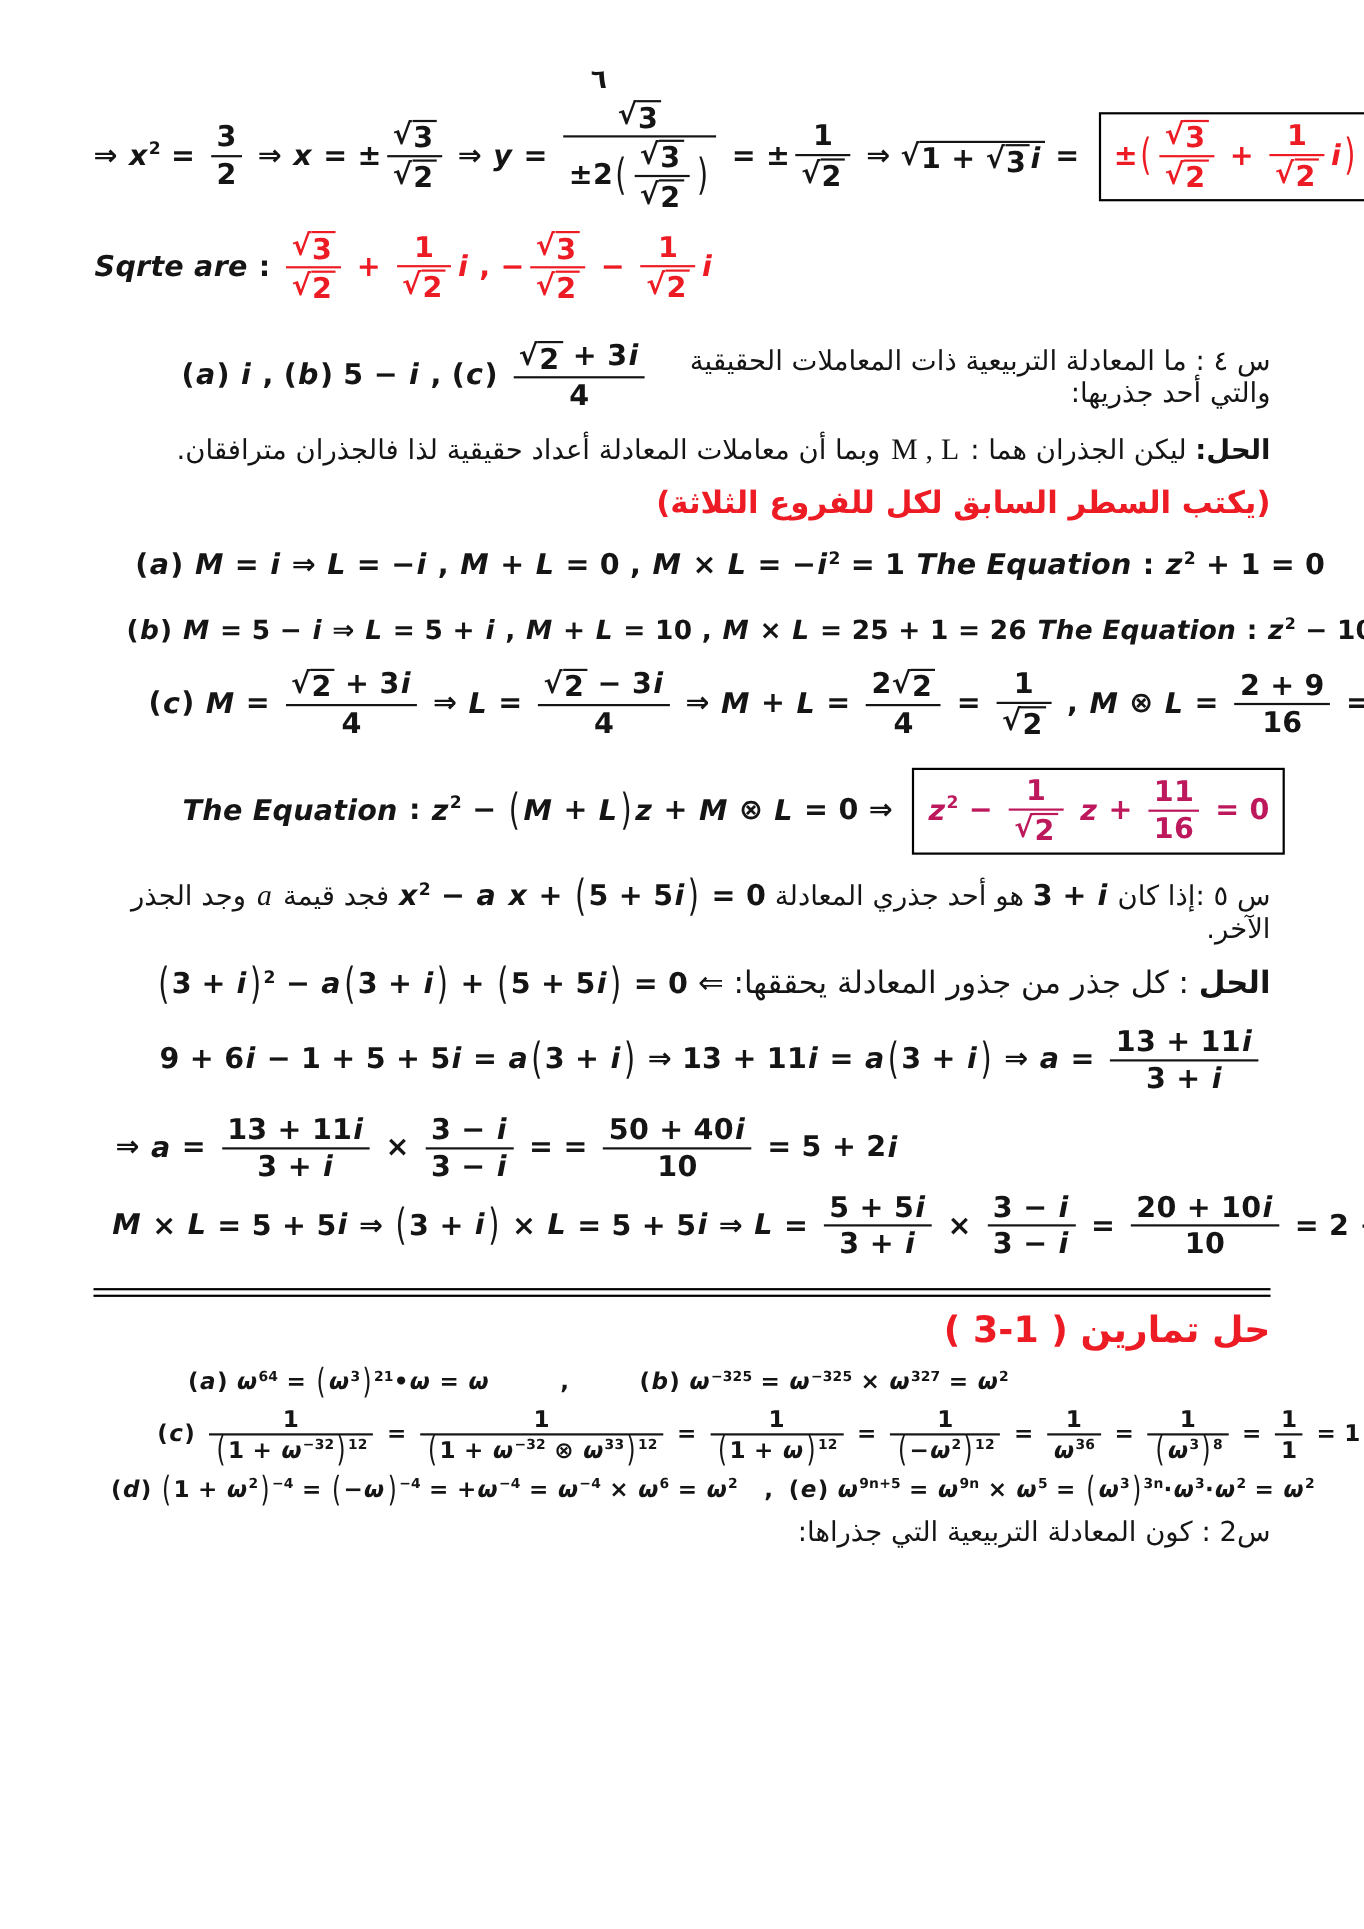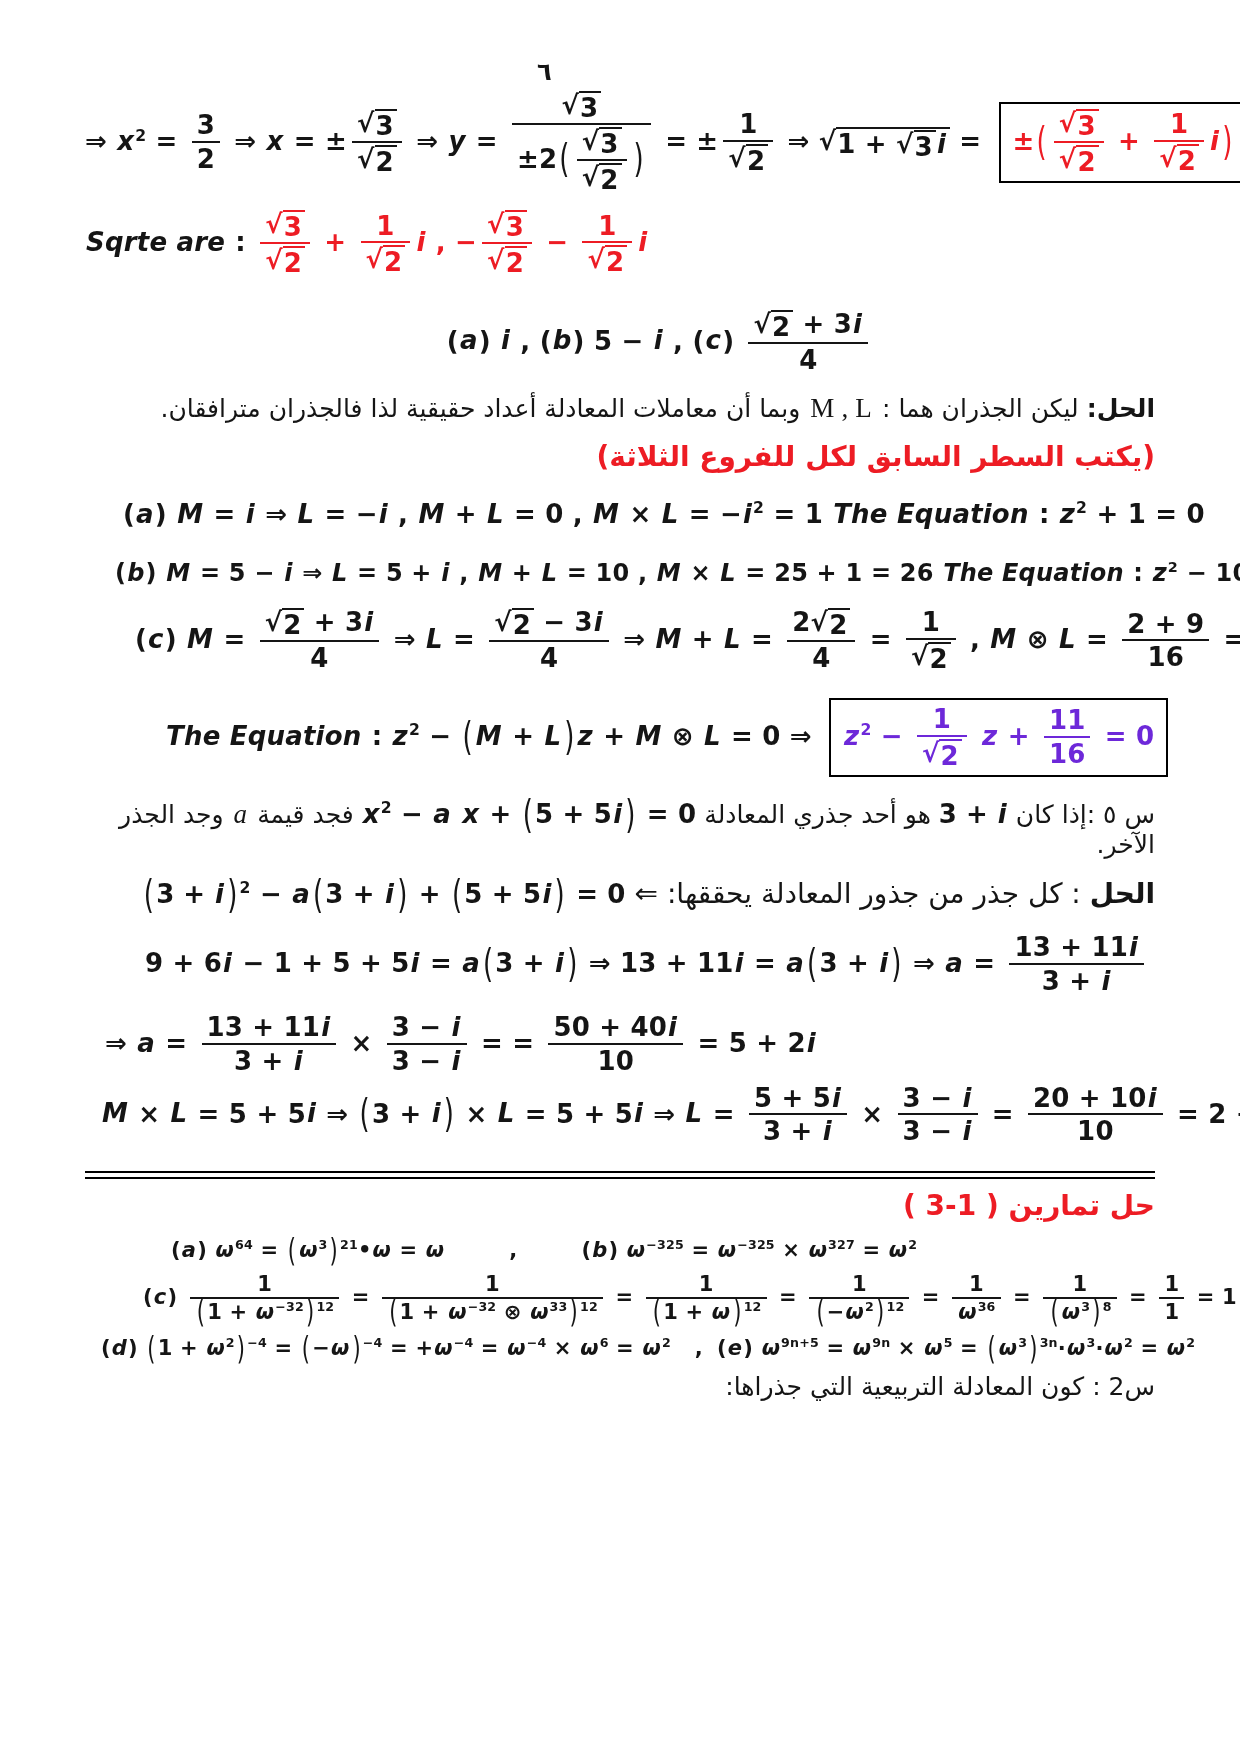--- a/index.html
+++ b/index.html
@@ -130,20 +130,21 @@
         </span><span class="vr">i</span></span></div>
 
   <div class="line qrow" style="margin-top:30px">
     <div class="math" style="margin-left:80px"><span>(</span><span class="vr">a</span><span>) </span><span class="vr">i</span><span>  ,  (</span><span class="vr">b</span><span>) 5 − </span><span class="vr">i</span><span>  ,  (</span><span class="vr">c</span><span>) </span><span class="fr">
           <span class="nu"><span class="sq">
               <span class="sg">√</span>
               <span class="ov"><span>2</span></span>
             </span><span> + 3</span><span class="vr">i</span></span>
           <span class="de"><span>4</span></span>
         </span></div>
+    <div class="ar-line ar">س ٤ : ما المعادلة التربيعية ذات المعاملات الحقيقية والتي أحد جذريها:</div>
   </div>
 
   <div class="line ar-line" style="margin-top:18px"><span class="ar bold">الحل:</span><span class="ar"> ليكن الجذران هما :  </span><span class="en math" dir="ltr"><span class="sr">M , L</span></span><span class="ar">   وبما أن معاملات المعادلة أعداد حقيقية لذا فالجذران مترافقان.</span></div>
 
   <div class="line head" style="margin-top:16px;color:#ed1c24">(يكتب السطر السابق لكل للفروع الثلاثة)</div>
 
   <div class="line math" style="margin-left:38px;margin-top:26px"><span>(</span><span class="vr">a</span><span>)   </span><span class="vr">M</span><span> = </span><span class="vr">i</span><span>   ⇒ </span><span class="vr">L</span><span> = −</span><span class="vr">i</span><span>    ,    </span><span class="vr">M</span><span> + </span><span class="vr">L</span><span> = 0   , </span><span class="vr">M</span><span> × </span><span class="vr">L</span><span> = −</span><span class="vr">i</span><sup>2</sup><span> = 1 </span><span class="vr">The Equation</span><span> : </span><span class="vr">z</span><sup>2</sup><span> + 1 = 0</span></div>
 
   <div class="line math b24" style="margin-left:30px;margin-top:30px"><span>(</span><span class="vr">b</span><span>)   </span><span class="vr">M</span><span> = 5 − </span><span class="vr">i</span><span>   ⇒ </span><span class="vr">L</span><span> = 5 + </span><span class="vr">i</span><span>    ,    </span><span class="vr">M</span><span> + </span><span class="vr">L</span><span> = 10   , </span><span class="vr">M</span><span> × </span><span class="vr">L</span><span> = 25 + 1 = 26 </span><span class="vr">The Equation</span><span> : </span><span class="vr">z</span><sup>2</sup><span> − 10</span></div>
 
@@ -170,21 +171,21 @@
         <span class="de"><span class="sq">
             <span class="sg">√</span>
             <span class="ov"><span>2</span></span>
           </span></span>
       </span><span>  , </span><span class="vr">M</span><span> ⊗ </span><span class="vr">L</span><span> = </span><span class="fr">
         <span class="nu"><span>2 + 9</span></span>
         <span class="de"><span>16</span></span>
       </span><span> = </span></div>
 
   <div class="line math" style="margin-left:80px;margin-top:24px"><span class="vr">The Equation</span><span> : </span><span class="vr">z</span><sup>2</sup><span> − </span><span class="bp">(</span><span class="vr">M</span><span> + </span><span class="vr">L</span><span class="bp">)</span><span class="vr">z</span><span> + </span><span class="vr">M</span><span> ⊗ </span><span class="vr">L</span><span> = 0 ⇒ </span><span class="box">
-        <span style="color: #6d28d9;"><span class="vr">z</span><sup>2</sup><span> − </span><span class="fr">
+        <span style="color: #be185d;"><span class="vr">z</span><sup>2</sup><span> − </span><span class="fr">
             <span class="nu"><span>1</span></span>
             <span class="de"><span class="sq">
                 <span class="sg">√</span>
                 <span class="ov"><span>2</span></span>
               </span></span>
           </span><span> </span><span class="vr">z</span><span> + </span><span class="fr">
             <span class="nu"><span>11</span></span>
             <span class="de"><span>16</span></span>
           </span><span> = 0</span></span>
       </span></div>
@@ -215,21 +216,21 @@
       </span><span> × </span><span class="fr">
         <span class="nu"><span>3 − </span><span class="vr">i</span></span>
         <span class="de"><span>3 − </span><span class="vr">i</span></span>
       </span><span> = </span><span class="fr">
         <span class="nu"><span>20 + 10</span><span class="vr">i</span></span>
         <span class="de"><span>10</span></span>
       </span><span> = 2 + </span></div>
 
   <div class="rule"></div>
 
-  <div class="line head" style="margin-top:10px;font-size:28px;color:#ed1c24">حل تمارين ( 1-3 )</div>
+  <div class="line head" style="margin-top:10px;font-size:33px;color:#ed1c24">حل تمارين ( 1-3 )</div>
 
 
   <div class="line math sm" style="margin-left:86px;margin-top:16px"><span>(</span><span class="vr">a</span><span>) </span><span class="vr">ω</span><sup>64</sup><span> = </span><span class="bp">(</span><span class="vr">ω</span><sup>3</sup><span class="bp">)</span><sup>21</sup><span>•</span><span class="vr">ω</span><span> = </span><span class="vr">ω</span><span style="display: inline-block; width: 64px;"></span><span>,</span><span style="display: inline-block; width: 64px;"></span><span>(</span><span class="vr">b</span><span>)  </span><span class="vr">ω</span><sup>−325</sup><span> = </span><span class="vr">ω</span><sup>−325</sup><span> × </span><span class="vr">ω</span><sup>327</sup><span> = </span><span class="vr">ω</span><sup>2</sup></div>
 
   <div class="line math sm" style="margin-left:58px;margin-top:10px"><span>(</span><span class="vr">c</span><span>) </span><span class="fr">
         <span class="nu"><span>1</span></span>
         <span class="de"><span class="bp">(</span><span>1 + </span><span class="vr">ω</span><sup>−32</sup><span class="bp">)</span><sup>12</sup></span>
       </span><span> = </span><span class="fr">
         <span class="nu"><span>1</span></span>
         <span class="de"><span class="bp">(</span><span>1 + </span><span class="vr">ω</span><sup>−32</sup><span> ⊗ </span><span class="vr">ω</span><sup>33</sup><span class="bp">)</span><sup>12</sup></span>

